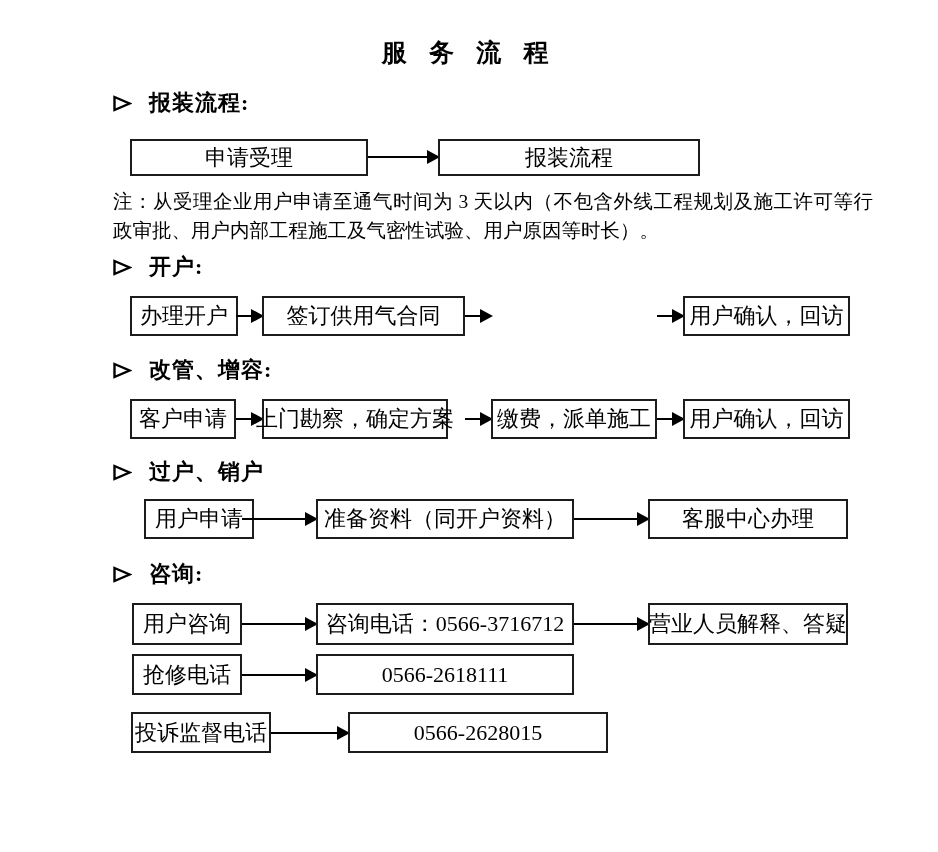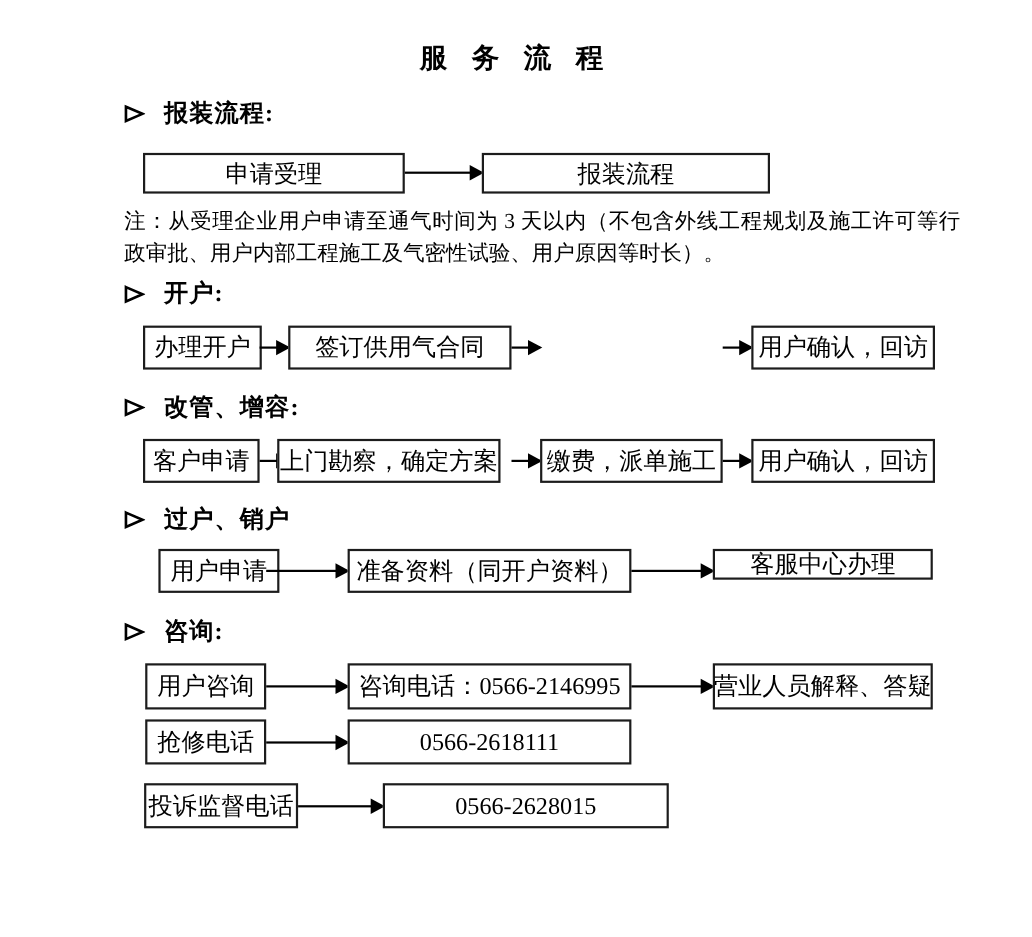--- a/index.html
+++ b/index.html
@@ -64,47 +64,47 @@
   <div class="fbox" style="top:296px;left:683px;width:167px;height:40px;">用户确认，回访</div>
 
   <div class="heading" style="top:355px;">
     <svg class="blt" viewBox="0 0 20 19">
         <path d="M2.5 3 L17.5 9.5 L2.5 16 Z" fill="#ffffff" stroke="#000000" stroke-width="2.4" stroke-linejoin="miter"></path>
       </svg>
     <span>改管、增容:</span>
   </div>
   <div class="fbox" style="top:399px;left:130px;width:106px;height:40px;">客户申请</div>
   <div class="arrow" style="top:418px;left:236px;width:26px;"></div>
-  <div class="fbox" style="top:399px;left:252px;width:203px;height:40px;">上门勘察，确定方案</div>
+  <div class="fbox" style="top:399px;left:262px;width:186px;height:40px;">上门勘察，确定方案</div>
   <div class="arrow" style="top:418px;left:465px;width:26px;"></div>
   <div class="fbox" style="top:399px;left:491px;width:166px;height:40px;">缴费，派单施工</div>
   <div class="arrow" style="top:418px;left:657px;width:26px;"></div>
   <div class="fbox" style="top:399px;left:683px;width:167px;height:40px;">用户确认，回访</div>
 
   <div class="heading" style="top:457px;">
     <svg class="blt" viewBox="0 0 20 19">
         <path d="M2.5 3 L17.5 9.5 L2.5 16 Z" fill="#ffffff" stroke="#000000" stroke-width="2.4" stroke-linejoin="miter"></path>
       </svg>
     <span>过户、销户</span>
   </div>
   <div class="fbox" style="top:499px;left:132px;width:110px;height:40px;margin-left:12px;">用户申请</div>
   <div class="arrow" style="top:518px;left:242px;width:74px;"></div>
   <div class="fbox" style="top:499px;left:316px;width:258px;height:40px;">准备资料（同开户资料）</div>
   <div class="arrow" style="top:518px;left:574px;width:74px;"></div>
-  <div class="fbox" style="top:499px;left:648px;width:200px;height:28px;">客服中心办理</div>
+  <div class="fbox" style="top:499px;left:648px;width:200px;height:40px;">客服中心办理</div>
 
   <div class="heading" style="top:559px;">
     <svg class="blt" viewBox="0 0 20 19">
         <path d="M2.5 3 L17.5 9.5 L2.5 16 Z" fill="#ffffff" stroke="#000000" stroke-width="2.4" stroke-linejoin="miter"></path>
       </svg>
     <span>咨询:</span>
   </div>
   <div class="fbox" style="top:603px;left:132px;width:110px;height:42px;">用户咨询</div>
   <div class="arrow" style="top:623px;left:242px;width:74px;"></div>
-  <div class="fbox" style="top:603px;left:316px;width:258px;height:42px;">咨询电话：0566-2146995</div>
+  <div class="fbox" style="top:603px;left:316px;width:258px;height:42px;">咨询电话：0566-3716712</div>
   <div class="arrow" style="top:623px;left:574px;width:74px;"></div>
   <div class="fbox" style="top:603px;left:648px;width:200px;height:42px;">营业人员解释、答疑</div>
 
   <div class="fbox" style="top:654px;left:132px;width:110px;height:41px;">抢修电话</div>
   <div class="arrow" style="top:674px;left:242px;width:74px;"></div>
   <div class="fbox" style="top:654px;left:316px;width:258px;height:41px;">0566-2618111</div>
 
   <div class="fbox" style="top:712px;left:131px;width:140px;height:41px;text-align:center;">投诉监督电话</div>
   <div class="arrow" style="top:732px;left:271px;width:77px;"></div>
   <div class="fbox" style="top:712px;left:348px;width:260px;height:41px;">0566-2628015</div>

